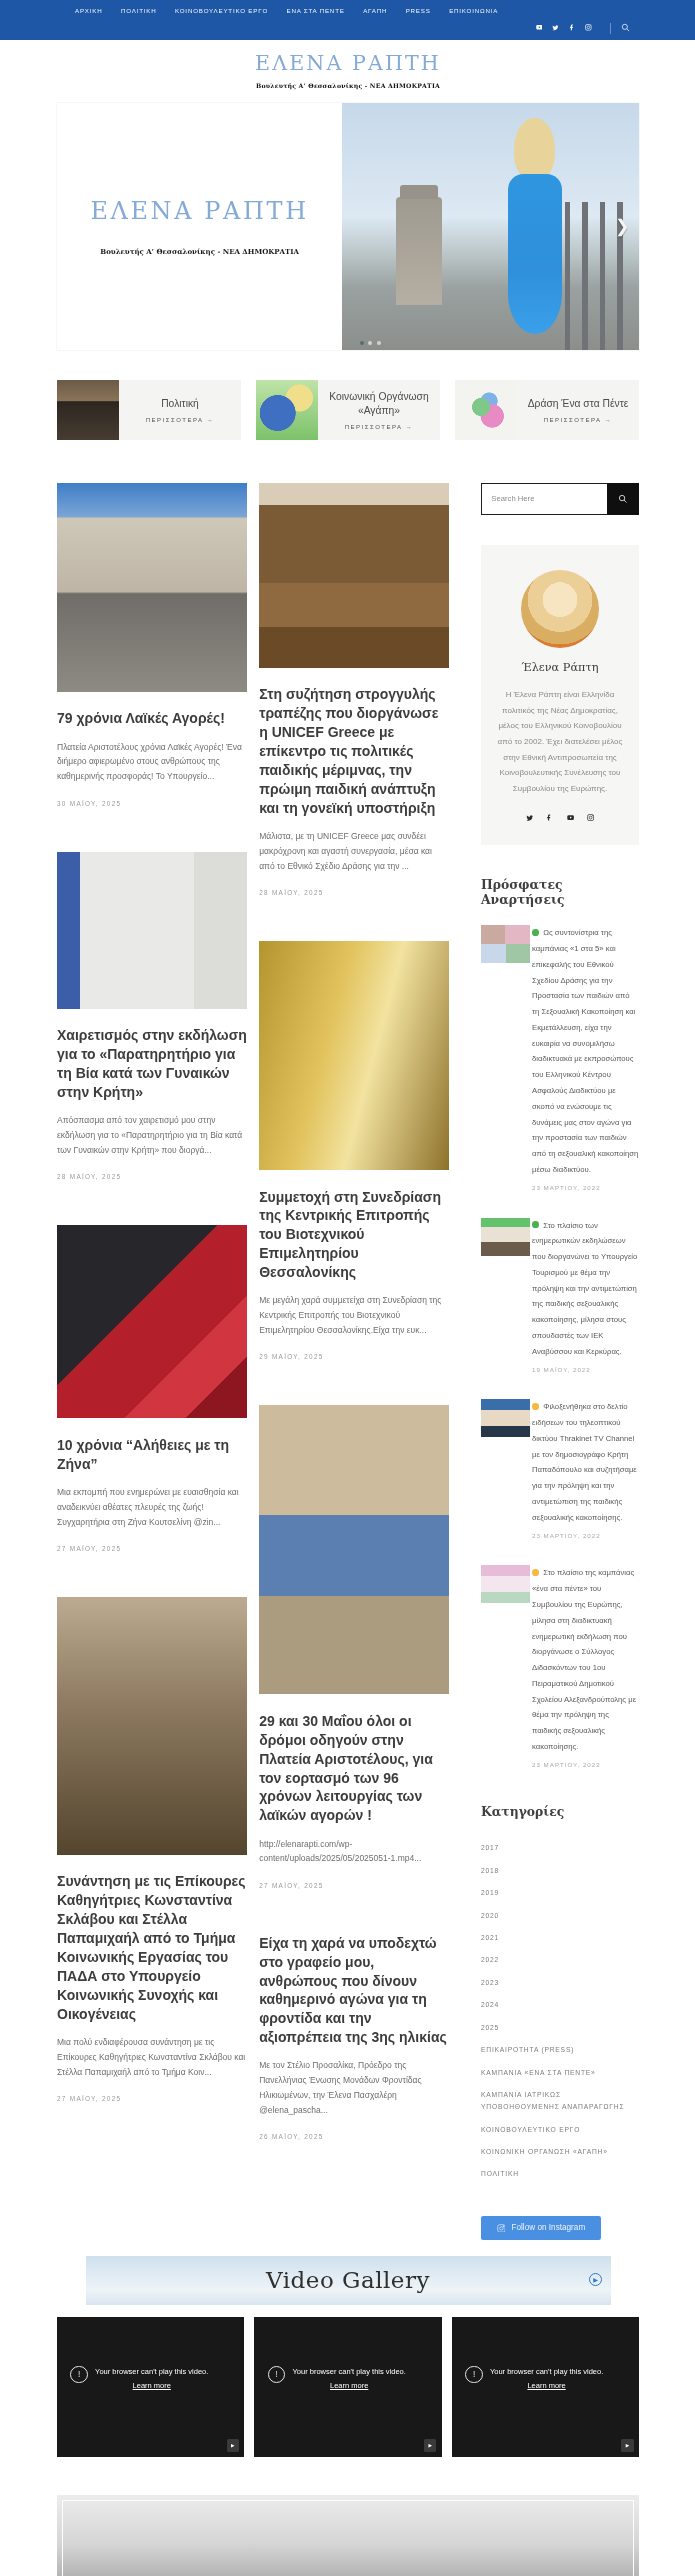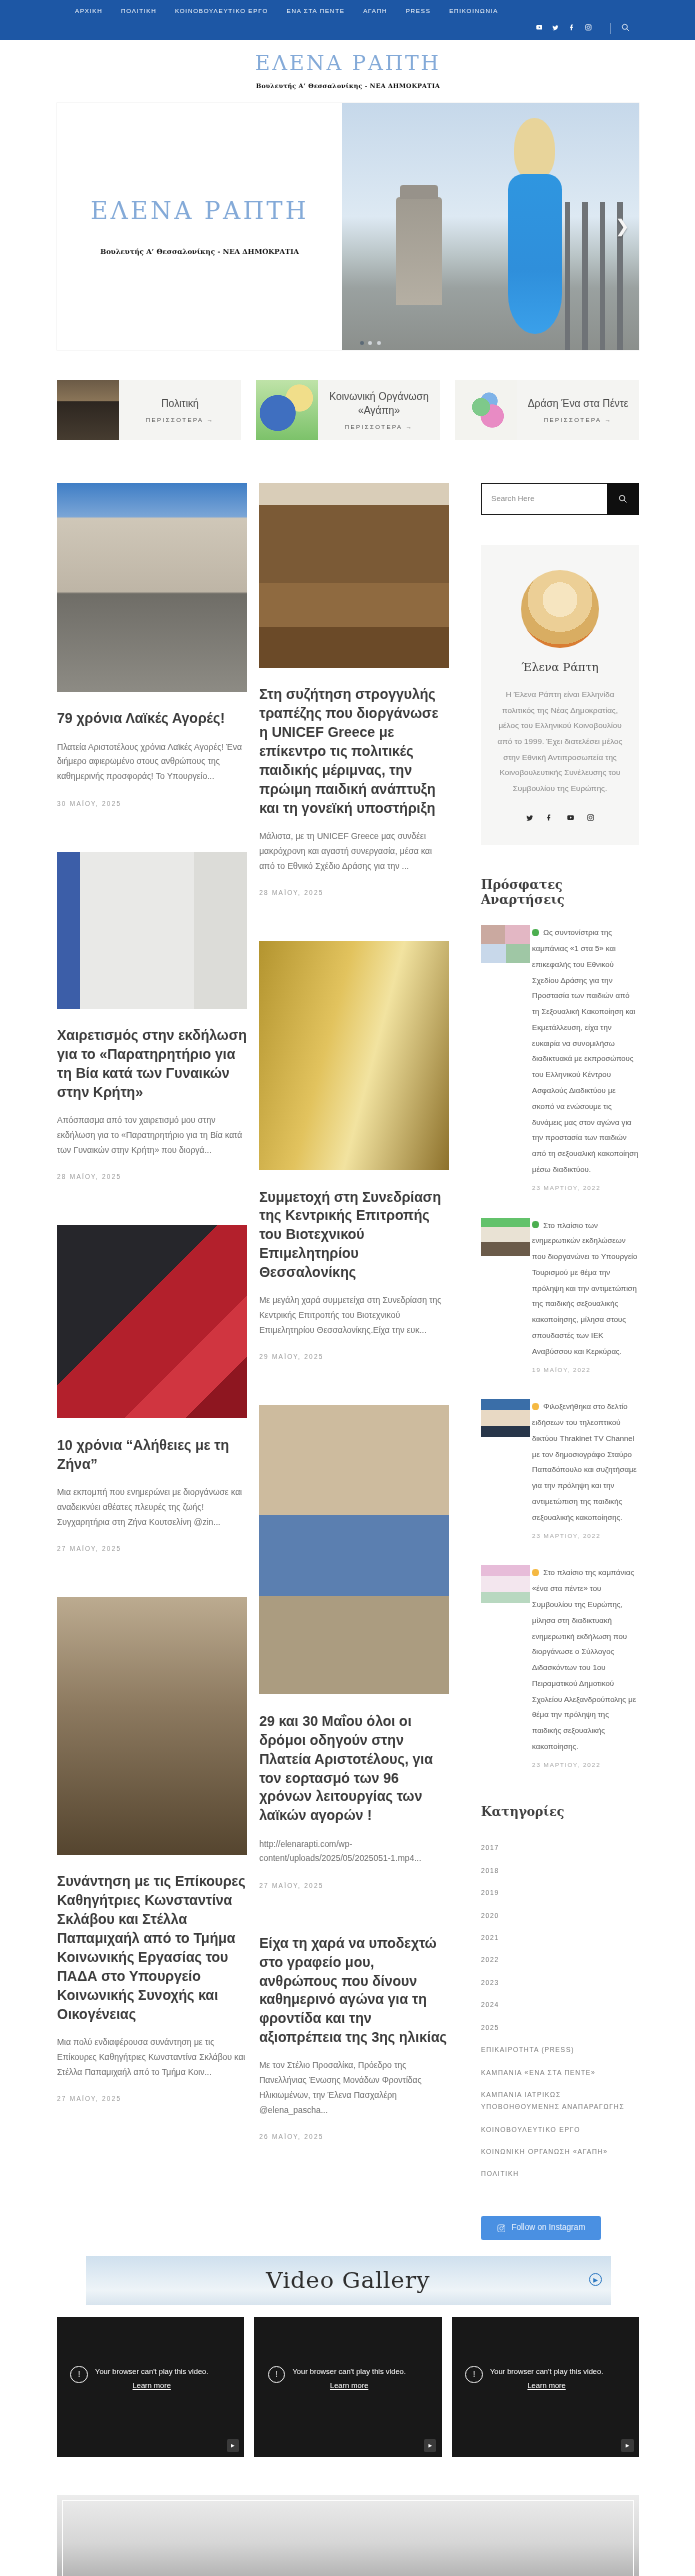--- a/index.html
+++ b/index.html
@@ -224,21 +224,21 @@
       <article class="article">
         <div class="art-img img-a3"></div>
         <h2 class="art-title">Χαιρετισμός στην εκδήλωση για το «Παρατηρητήριο για τη Βία κατά των Γυναικών στην Κρήτη»</h2>
         <p class="art-excerpt">Απόσπασμα από τον χαιρετισμό μου στην εκδήλωση για το «Παρατηρητήριο για τη Βία κατά των Γυναικών στην Κρήτη» που διοργά...</p>
         <div class="art-date">28 ΜΑΪΟΥ, 2025</div>
       </article>
 
       <article class="article">
         <div class="art-img img-a5"></div>
         <h2 class="art-title">10 χρόνια “Αλήθειες με τη Ζήνα”</h2>
-        <p class="art-excerpt">Μια εκπομπή που ενημερώνει με διοργάνωσε και αναδεικνύει αθέατες πλευρές της ζωής! Συγχαρητήρια στη Ζήνα Κουτσελίνη @zin...</p>
+        <p class="art-excerpt">Μια εκπομπή που ενημερώνει με ευαισθησία και αναδεικνύει αθέατες πλευρές της ζωής! Συγχαρητήρια στη Ζήνα Κουτσελίνη @zin...</p>
         <div class="art-date">27 ΜΑΪΟΥ, 2025</div>
       </article>
 
       <article class="article">
         <div class="art-img img-a7"></div>
         <h2 class="art-title">Συνάντηση με τις Επίκουρες Καθηγήτριες Κωνσταντίνα Σκλάβου και Στέλλα Παπαμιχαήλ από το Τμήμα Κοινωνικής Εργασίας του ΠΑΔΑ στο Υπουργείο Κοινωνικής Συνοχής και Οικογένειας</h2>
         <p class="art-excerpt">Μια πολύ ενδιαφέρουσα συνάντηση με τις Επίκουρες Καθηγήτριες Κωνσταντίνα Σκλάβου και Στέλλα Παπαμιχαήλ από το Τμήμα Κοιν...</p>
         <div class="art-date">27 ΜΑΪΟΥ, 2025</div>
       </article>
 
@@ -281,21 +281,21 @@
       <input type="text" placeholder="Search Here" style="">
       <button><svg viewBox="0 0 24 24">
             <circle cx="10.5" cy="10.5" r="7"></circle>
             <line x1="15.5" y1="15.5" x2="22" y2="22"></line>
           </svg></button>
     </div>
 
     <div class="profile">
       <div class="avatar"></div>
       <div class="pname serif">Έλενα Ράπτη</div>
-      <p class="pbio">Η Έλενα Ράπτη είναι Ελληνίδα πολιτικός της Νέας Δημοκρατίας, μέλος του Ελληνικού Κοινοβουλίου από το 1999. Έχει διατελέσει μέλος στην Εθνική Αντιπροσωπεία της Κοινοβουλευτικής Συνέλευσης του Συμβουλίου της Ευρώπης.</p>
+      <p class="pbio">Η Έλενα Ράπτη είναι Ελληνίδα πολιτικός της Νέας Δημοκρατίας, μέλος του Ελληνικού Κοινοβουλίου από το 2002. Έχει διατελέσει μέλος στην Εθνική Αντιπροσωπεία της Κοινοβουλευτικής Συνέλευσης του Συμβουλίου της Ευρώπης.</p>
       <div class="psocial">
         <span><svg viewBox="0 0 24 24">
               <path d="M23 5.1c-.8.4-1.7.6-2.6.8a4.6 4.6 0 0 0-7.8 4.2A13 13 0 0 1 3 5.3a4.6 4.6 0 0 0 1.4 6.1c-.7 0-1.4-.2-2-.5A4.6 4.6 0 0 0 6 15.4c-.7.2-1.4.2-2.1.1a4.6 4.6 0 0 0 4.3 3.2A9.2 9.2 0 0 1 1.4 20.6 13 13 0 0 0 8.4 22.6c8.4 0 13-7 12.7-13.2.9-.6 1.6-1.4 2.2-2.3-.8.4-1.7.6-2.6.7z"></path>
             </svg></span>
         <span><svg viewBox="0 0 24 24">
               <path d="M14 2h-3a4.5 4.5 0 0 0-4.5 4.5V10H4v4h2.5v8h4v-8h3l.8-4h-3.8V6.7c0-.6.5-1 1-1H14z"></path>
             </svg></span>
         <span><svg viewBox="0 0 24 24">
               <rect x="1" y="4" width="22" height="16" rx="4"></rect>
               <path d="M10 8.5 16 12l-6 3.5z" fill="#f6f6f5"></path>
@@ -313,21 +313,21 @@
     <div class="rpost">
       <div class="rthumb rt1"></div>
       <div class="rbody"><span class="dot green"></span><span>Ως συντονίστρια της καμπάνιας «1 στα 5» και επικεφαλής του Εθνικού Σχεδίου Δράσης για την Προστασία των παιδιών από τη Σεξουαλική Κακοποίηση και Εκμετάλλευση, είχα την ευκαιρία να συνομιλήσω διαδικτυακά με εκπροσώπους του Ελληνικού Κέντρου Ασφαλούς Διαδικτύου με σκοπό να ενώσουμε τις δυνάμεις μας στον αγώνα για την προστασία των παιδιών από τη σεξουαλική κακοποίηση μέσω διαδικτύου.</span><span class="rdate">23 ΜΑΡΤΙΟΥ, 2022</span></div>
     </div>
     <div class="rpost">
       <div class="rthumb rt2"></div>
       <div class="rbody"><span class="dot green"></span><span>Στο πλαίσιο των ενημερωτικών εκδηλώσεων που διοργανώνει το Υπουργείο Τουρισμού με θέμα την πρόληψη και την αντιμετώπιση της παιδικής σεξουαλικής κακοποίησης, μίλησα στους σπουδαστές των ΙΕΚ Αναβύσσου και Κερκύρας.</span><span class="rdate">19 ΜΑΪΟΥ, 2022</span></div>
     </div>
     <div class="rpost">
       <div class="rthumb rt3"></div>
-      <div class="rbody"><span class="dot yellow"></span><span>Φιλοξενήθηκα στο δελτίο ειδήσεων του τηλεοπτικού δικτύου Thrakinet TV Channel με τον δημοσιογράφο Σταύρο Παπαδόπουλο και συζητήσαμε για την πρόληψη και την αντιμετώπιση της παιδικής σεξουαλικής κακοποίησης.</span><span class="rdate">23 ΜΑΡΤΙΟΥ, 2022</span></div>
+      <div class="rbody"><span class="dot yellow"></span><span>Φιλοξενήθηκα στο δελτίο ειδήσεων του τηλεοπτικού δικτύου Thrakinet TV Channel με τον δημοσιογράφο Κρήτη Παπαδόπουλο και συζητήσαμε για την πρόληψη και την αντιμετώπιση της παιδικής σεξουαλικής κακοποίησης.</span><span class="rdate">23 ΜΑΡΤΙΟΥ, 2022</span></div>
     </div>
     <div class="rpost">
       <div class="rthumb rt4"></div>
       <div class="rbody"><span class="dot yellow"></span><span>Στο πλαίσιο της καμπάνιας «ένα στα πέντε» του Συμβουλίου της Ευρώπης, μίλησα στη διαδικτυακή ενημερωτική εκδήλωση που διοργάνωσε ο Σύλλογος Διδασκόντων του 1ου Πειραματικού Δημοτικού Σχολείου Αλεξανδρούπολης με θέμα την πρόληψη της παιδικής σεξουαλικής κακοποίησης.</span><span class="rdate">23 ΜΑΡΤΙΟΥ, 2022</span></div>
     </div>
 
     <h3 class="widget-title">Κατηγορίες</h3>
     <ul class="catlist">
       <li>2017</li>
       <li>2018</li>

